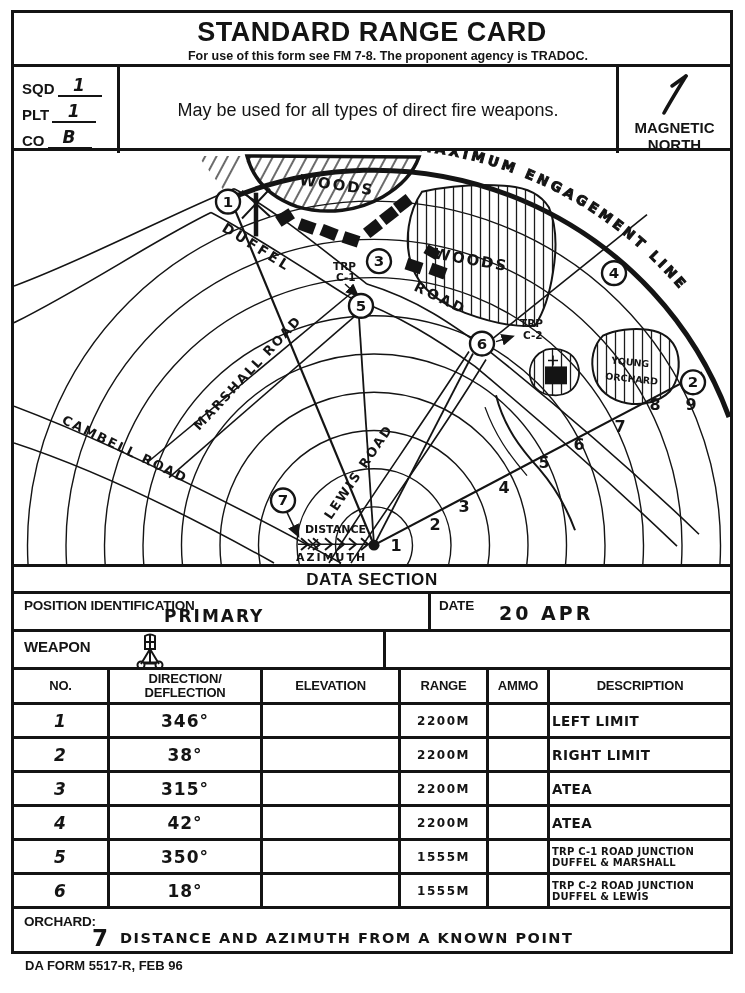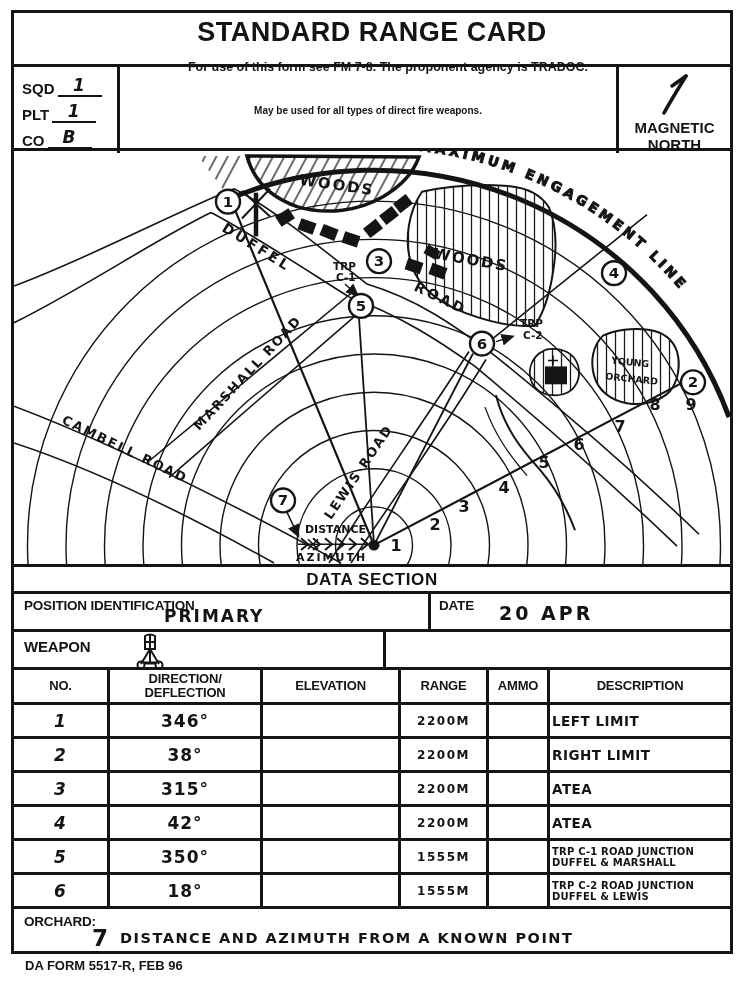--- a/index.html
+++ b/index.html
@@ -2,30 +2,30 @@
 <html><head>
 <meta charset="utf-8">
 <style>
   html,body{margin:0;padding:0;background:#e8e8e8;}
   .page{position:relative;width:745px;height:993px;background:#ffffff;font-family:"Liberation Sans",sans-serif;color:#141414;overflow:hidden;}
   .formbox{position:absolute;left:11px;top:10px;width:722px;height:944px;border:3.5px solid #141414;box-sizing:border-box;background:#fff;}
   .sec{box-sizing:border-box;border-bottom:3.5px solid #141414;position:relative;}
   
   .title-sec{height:54px;text-align:center;padding-top:4px;}
   .title{font-size:27px;font-weight:bold;letter-spacing:.5px;}
-  .subtitle{font-size:12.5px;font-weight:bold;margin-top:12px;padding-left:32px;}
+  .subtitle{font-size:12.5px;font-weight:bold;margin-top:1px;padding-left:32px;}
   
   .band{height:84px;display:grid;grid-template-columns:106px 1fr 114px;}
   .band .cell{box-sizing:border-box;position:relative;}
   .unitcell{border-right:3.5px solid #141414;padding:4px 0 0 8px;}
   .unitrow{display:flex;align-items:flex-end;height:26px;}
   .unitrow .ul{font-size:15px;font-weight:bold;}
   .unitval{display:inline-block;width:44px;border-bottom:2.5px solid #141414;text-align:center;margin-left:3px;}
   .noticecell{display:flex;align-items:center;justify-content:center;}
-  .notice{font-size:10px;font-weight:bold;text-align:center;padding:0 30px;}
+  .notice{font-size:18px;font-weight:normal;text-align:center;padding:0 30px;}
   .magcell{border-left:3.5px solid #141414;text-align:center;padding-top:2px;}
   .magcell .magtxt{font-size:15px;font-weight:bold;line-height:17px;}
   
   .hw{font-family:"DejaVu Sans",sans-serif;font-weight:700;letter-spacing:1px;white-space:nowrap;}
   
   .map-sec{height:416px;}
   .map-sec svg{position:absolute;inset:0;width:100%;height:100%;}
   
   .databar{height:27px;text-align:center;font-size:17px;font-weight:bold;letter-spacing:.6px;padding-top:3px;}
   .posrow{height:38px;display:grid;grid-template-columns:1fr 302px;}

